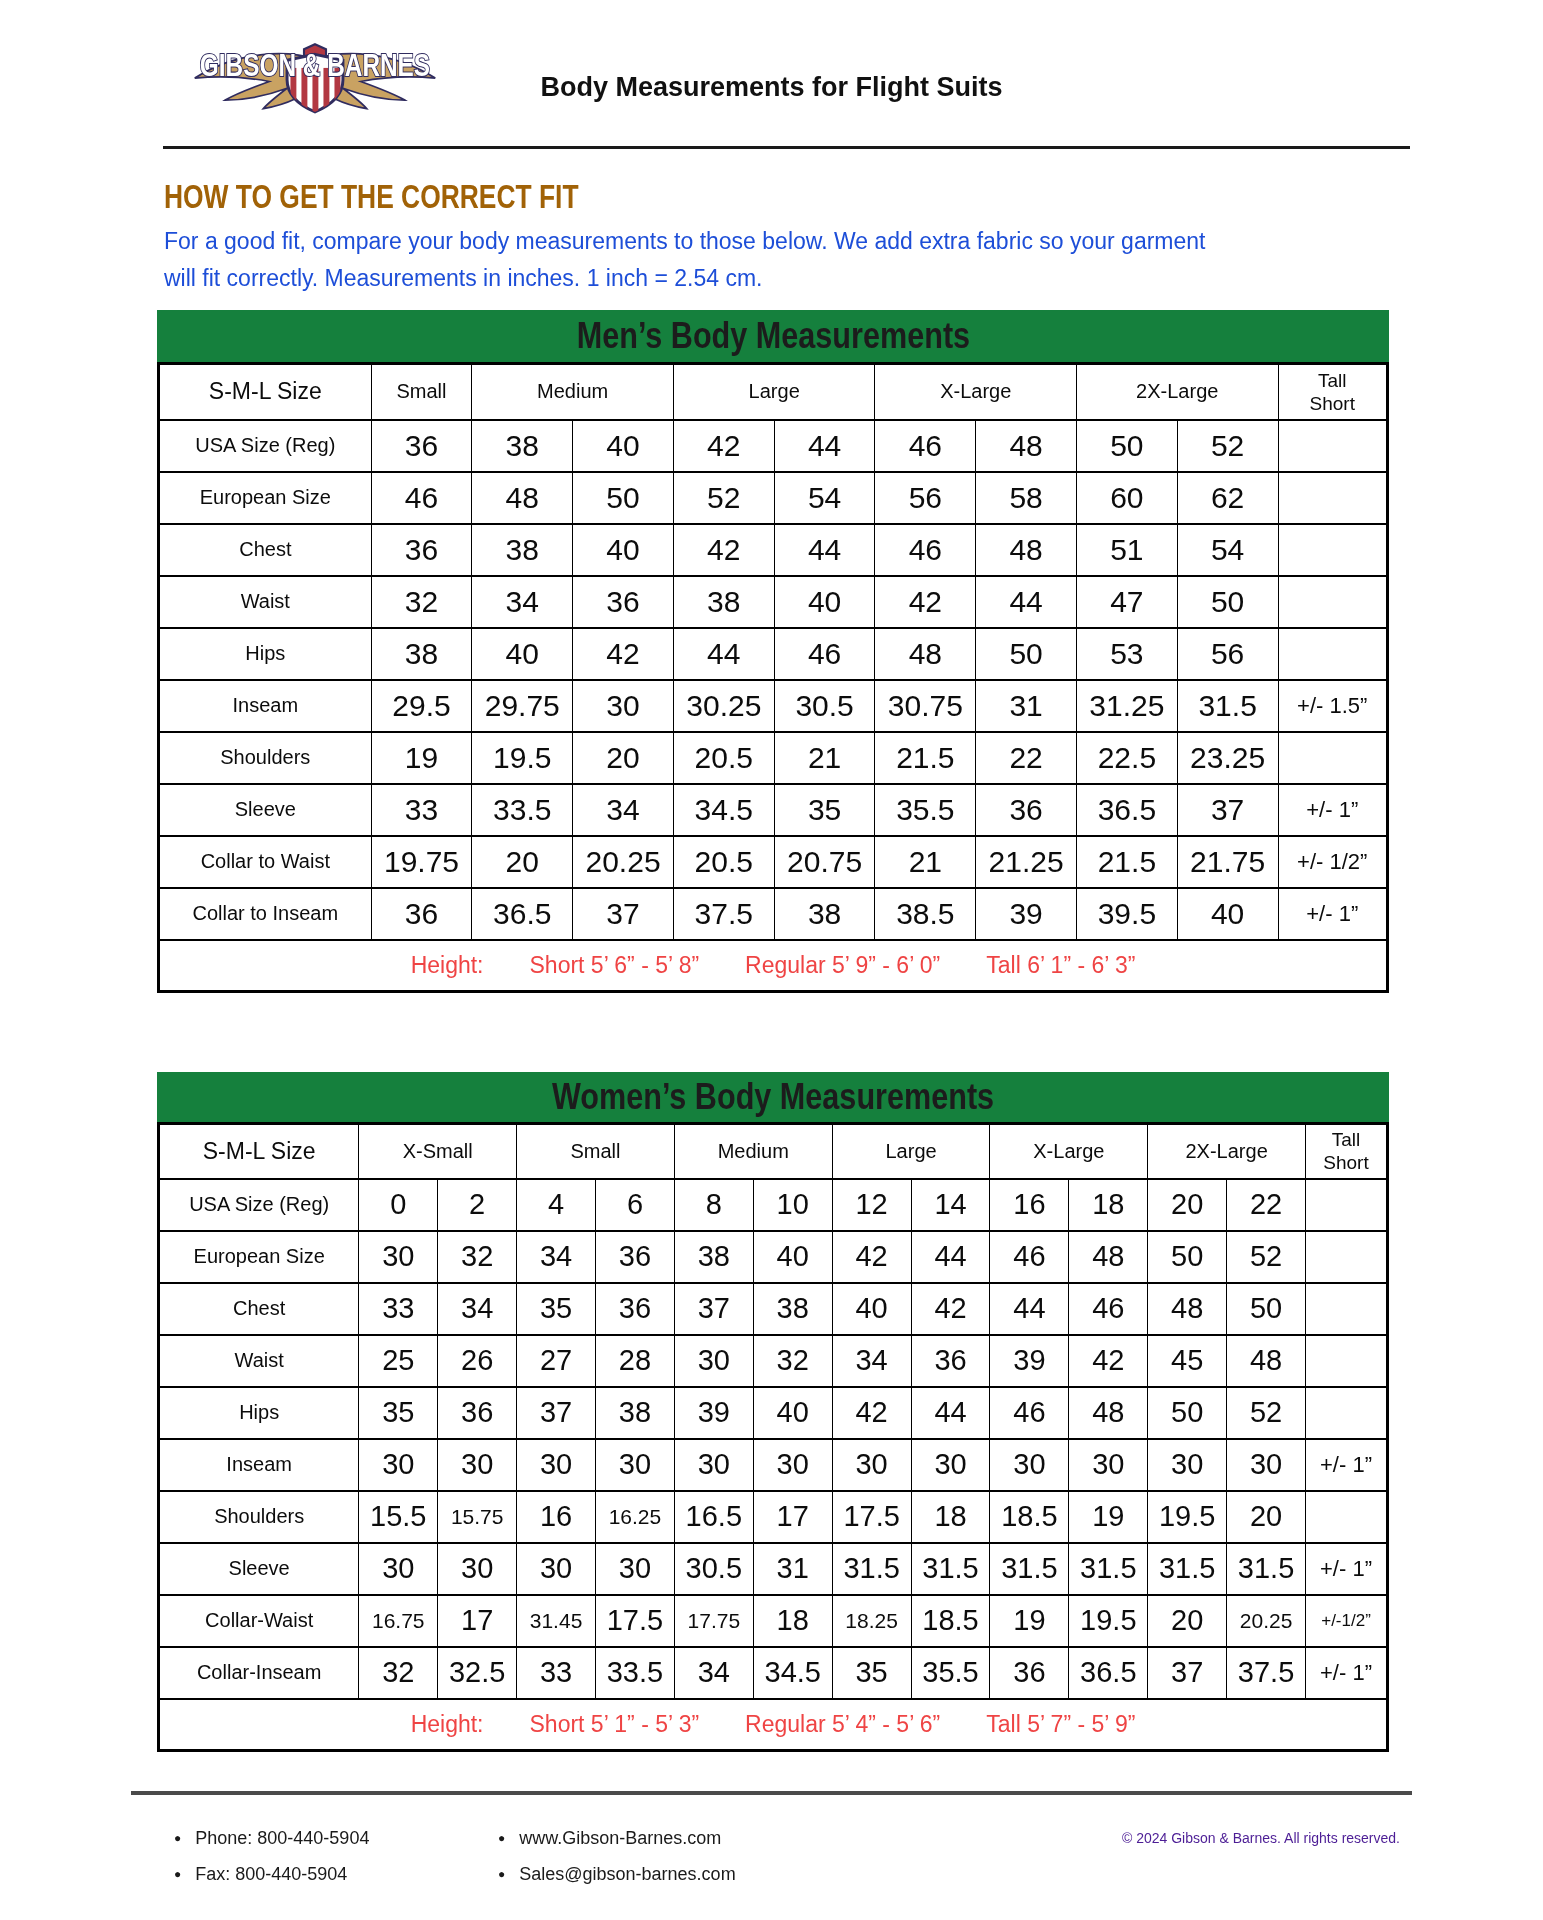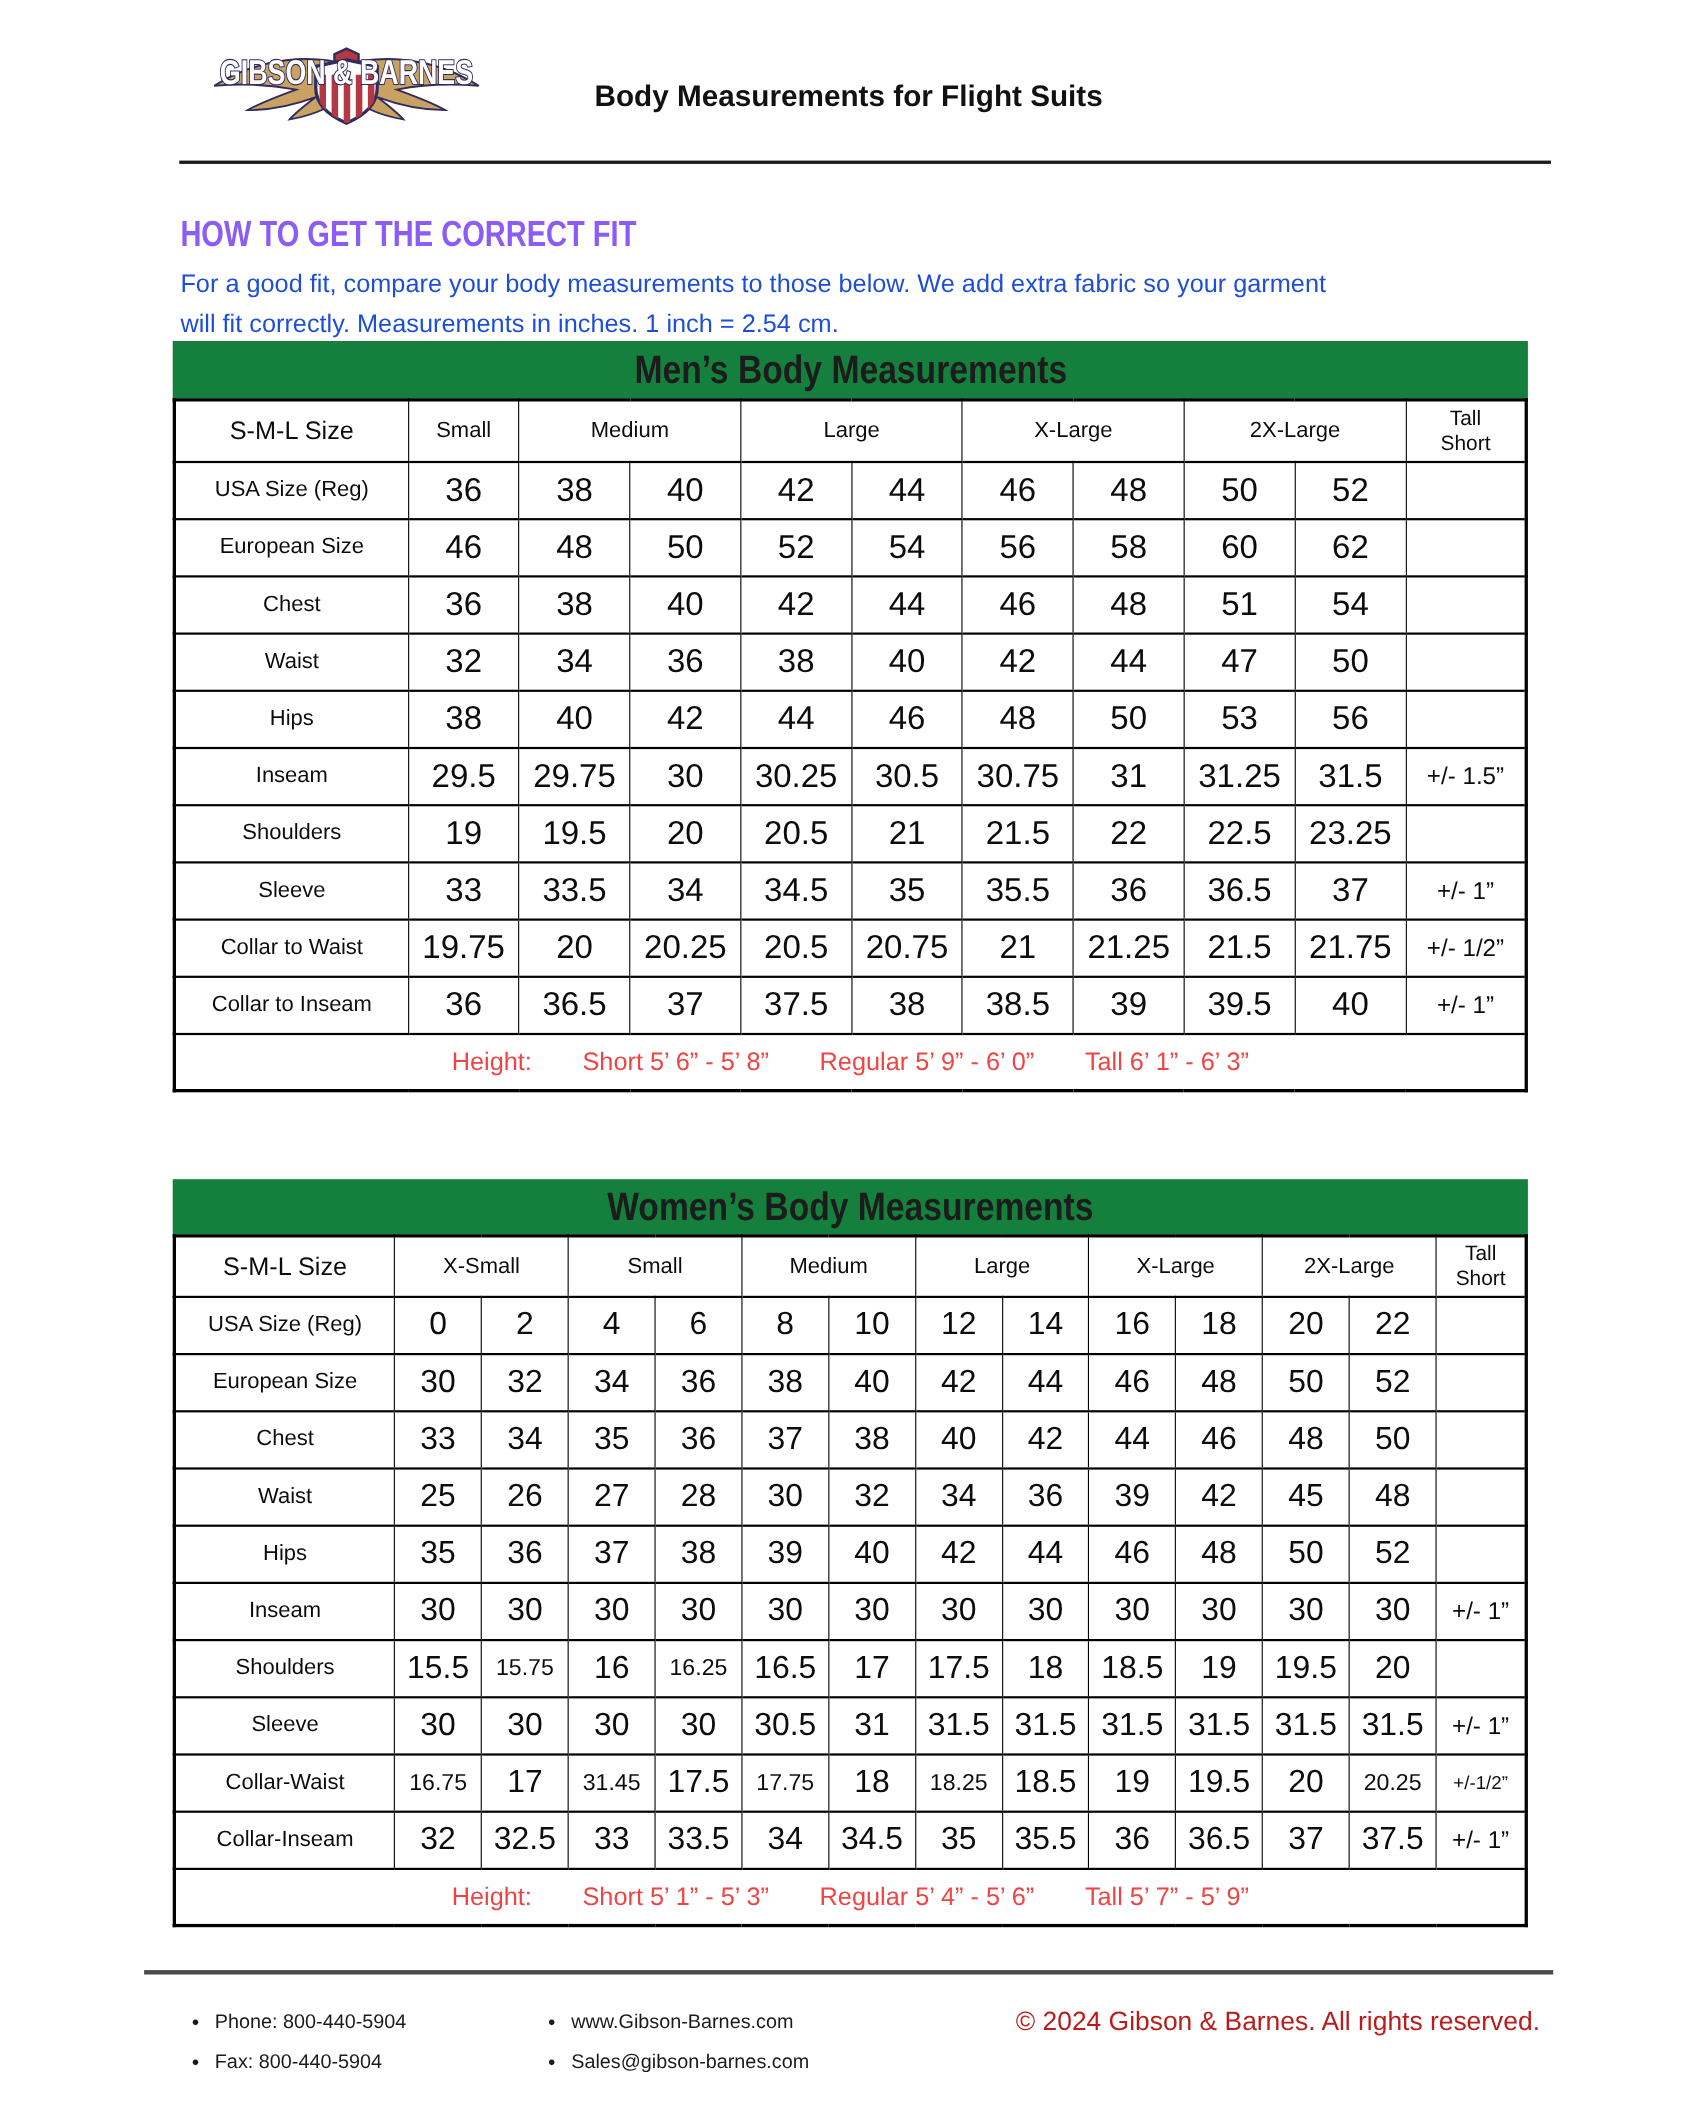--- a/index.html
+++ b/index.html
@@ -7,21 +7,21 @@
         font-family:"Liberation Sans",sans-serif;color:#000;overflow:hidden;}
 
   
   .logo{position:absolute;left:188px;top:26px;width:254px;height:94px;}
   .doc-title{position:absolute;left:131px;width:1281px;top:72px;text-align:center;
              font-size:27px;font-weight:bold;color:#111;}
   .head-rule{position:absolute;left:163px;top:146px;width:1247px;height:3px;background:#1a1a1a;}
 
   
   .intro{position:absolute;left:164px;top:178px;width:1250px;}
-  .intro h1{margin:16px 0 8px 0;font-size:33px;font-weight:bold;color:#8b5cf6;}
+  .intro h1{margin:0 0 8px 0;font-size:33px;font-weight:bold;color:#a16207;}
   .cond{display:inline-block;transform:scaleX(0.8);transform-origin:left center;white-space:nowrap;}
   .condc{display:inline-block;transform:scaleX(0.85);transform-origin:center;white-space:nowrap;}
   .intro p{margin:2px 0;font-size:23px;line-height:35px;color:#1d4ed8;}
 
   
   .tblsec{position:absolute;left:157px;width:1232px;}
   .ttlbar{height:var(--barh);background:#15803d;display:flex;align-items:center;justify-content:center;}
   .ttl{font-size:36px;font-weight:bold;color:#1c1c1c;}
   .mtable{width:100%;border-collapse:collapse;table-layout:fixed;border:3px solid #000;}
   .mtable th,.mtable td{border:1px solid #000;border-top-width:2px;border-bottom-width:2px;
@@ -39,21 +39,21 @@
   tr.noter{height:var(--noteh);}
   .hnote{display:flex;justify-content:center;align-items:center;gap:46px;font-size:23px;color:#ef4444;}
 
   
   .foot-rule{position:absolute;left:131px;top:1791px;width:1281px;height:4px;background:#4a4a4a;}
   .footer{position:absolute;left:174px;top:1820px;width:1226px;display:flex;align-items:flex-start;gap:48px;}
   .fcol1{width:240px;}
   .fcol2{width:340px;margin-left:36px;}
   .fitem{font-size:18px;line-height:36px;color:#1a1a1a;white-space:nowrap;}
   .bullet{font-size:12px;margin-right:14px;vertical-align:2px;}
-  .fright{flex:1;text-align:right;font-size:24px;line-height:36px;color:#b91c1c;}
+  .fright{flex:1;text-align:right;font-size:14px;line-height:36px;color:#4c1d95;}
 </style>
 </head>
 <body>
 
 <div class="page">
 
   <svg class="logo" viewBox="0 0 300 104" xmlns="http://www.w3.org/2000/svg">
     <defs>
       <clipPath id="shieldclip">
         <path d="M150 30 L183 37 L183 60 Q183 84 150 98 Q117 84 117 60 L117 37 Z"></path>

